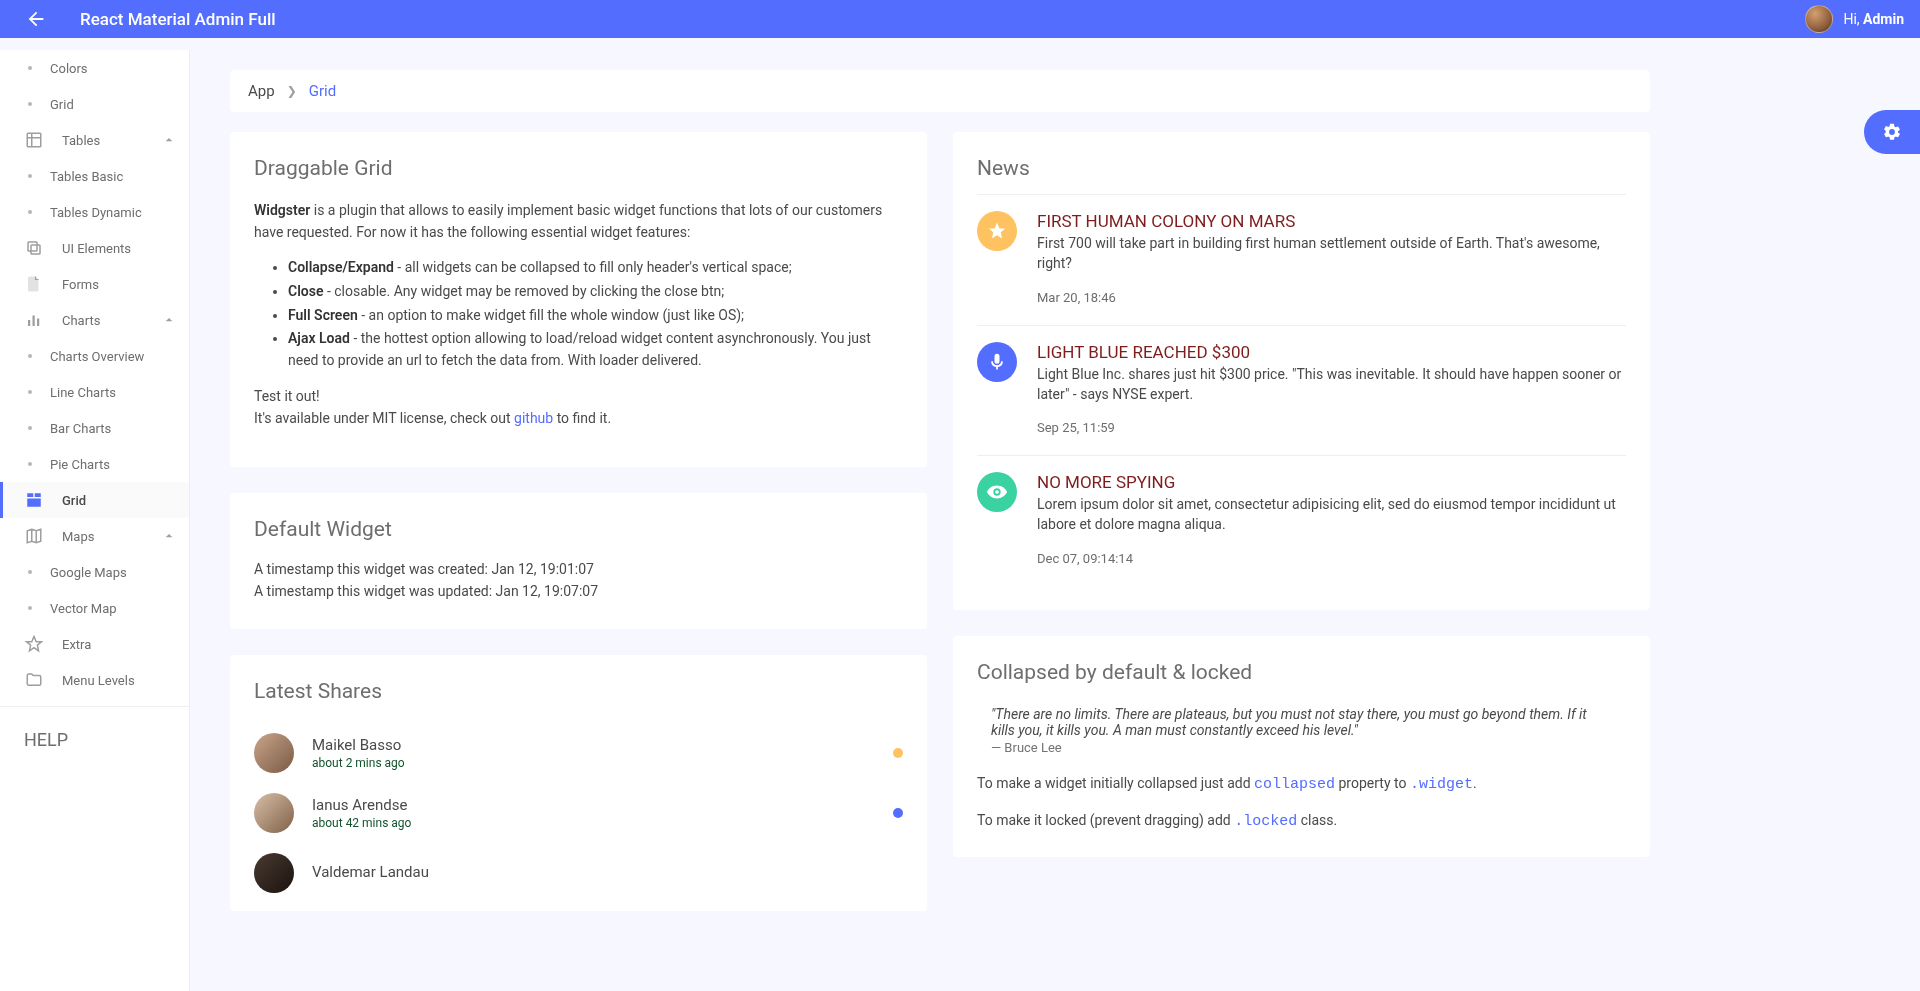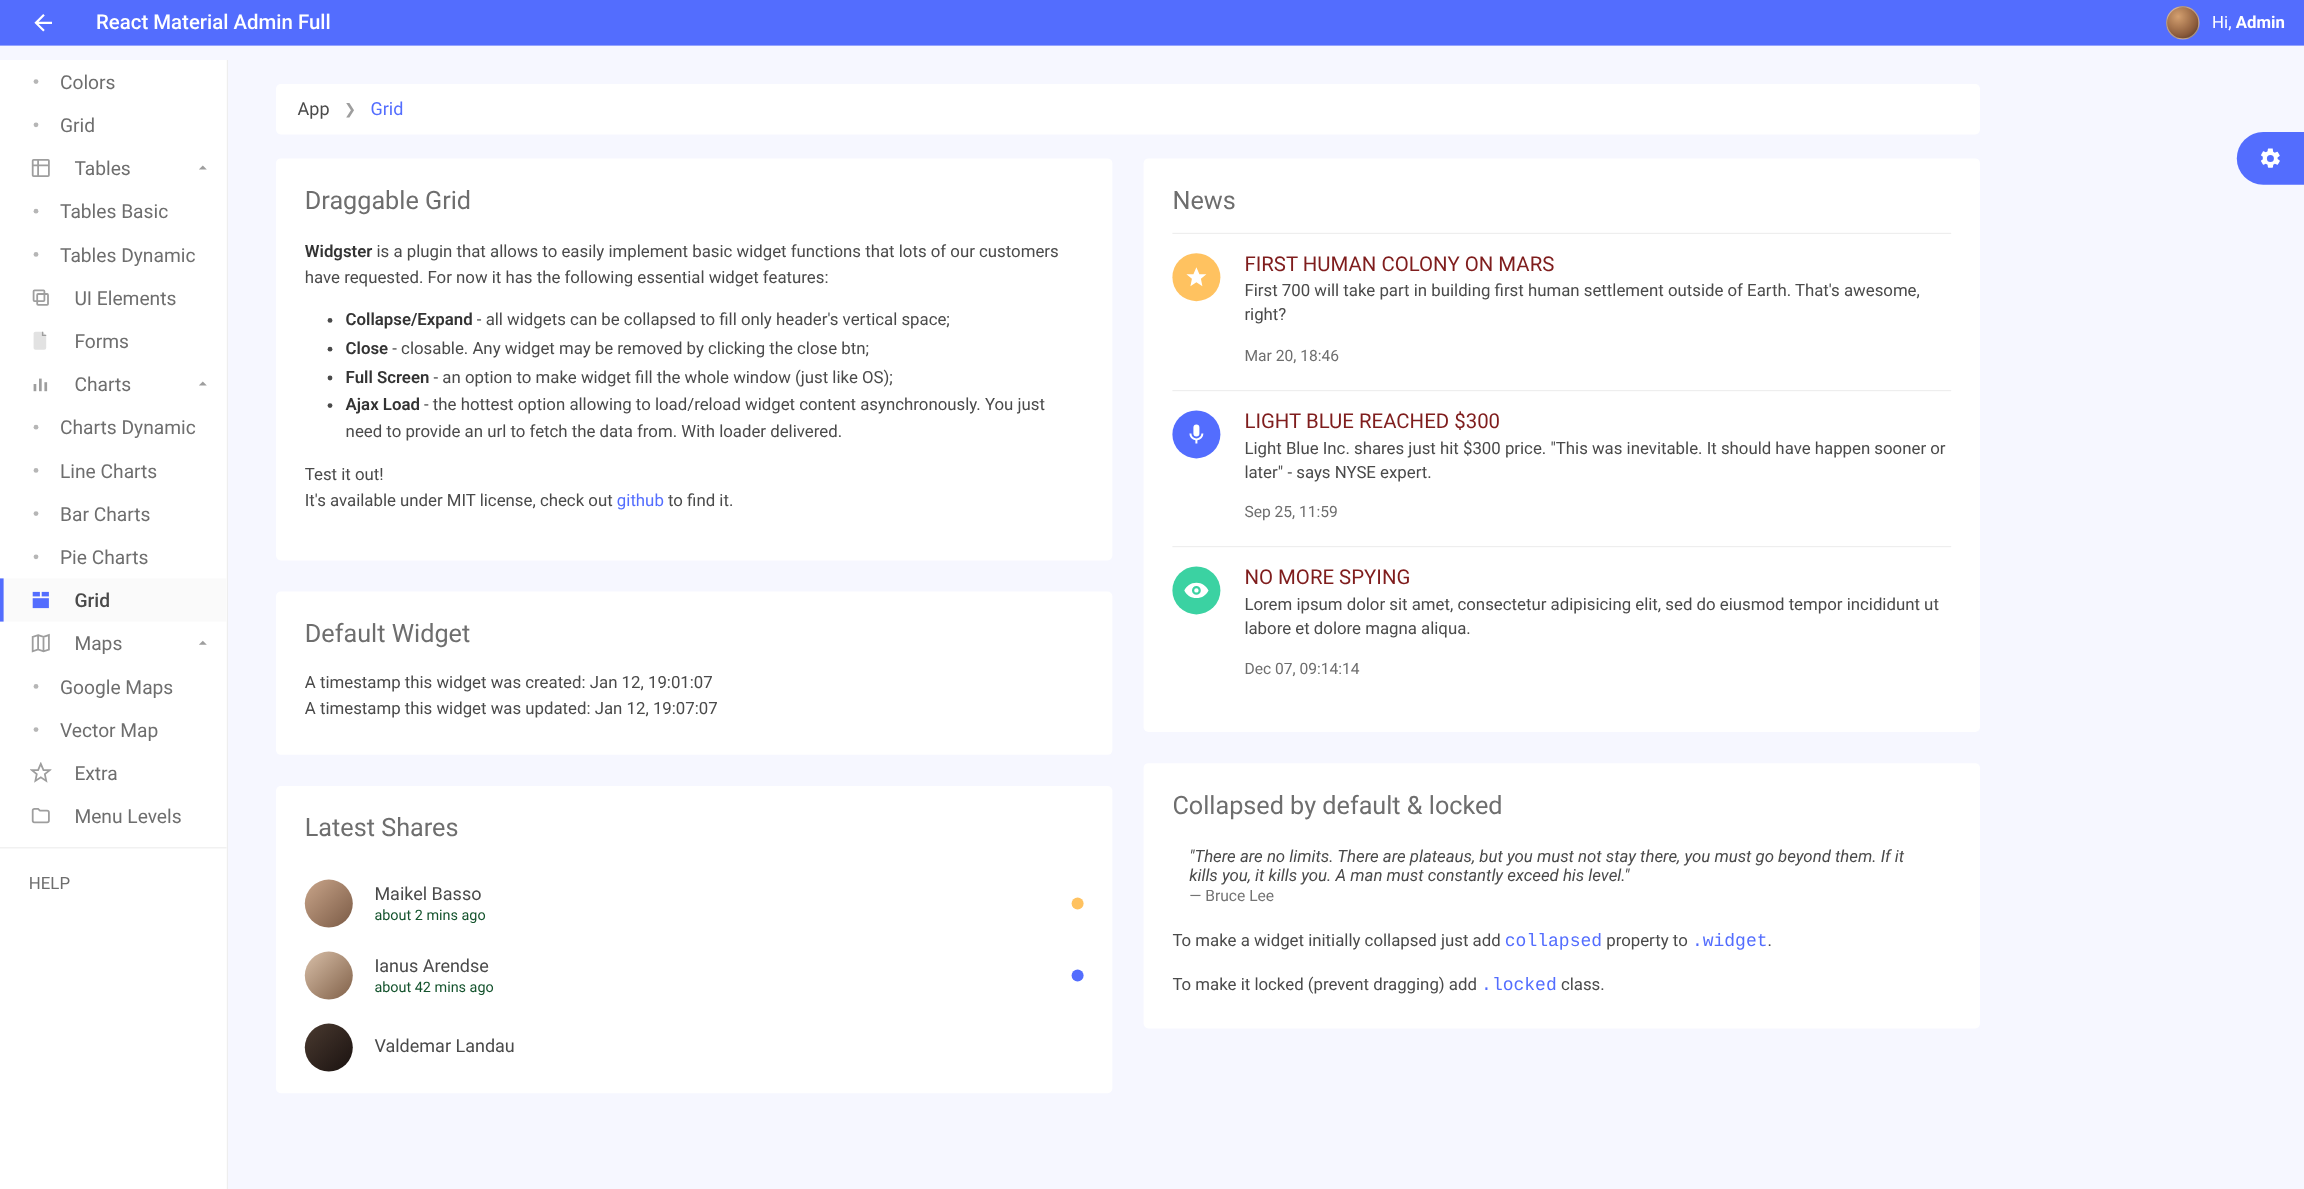--- a/index.html
+++ b/index.html
@@ -12,31 +12,31 @@
 .header .spacer { flex: 1; }
 .header .greeting { display: flex; align-items: center; gap: 10px; font-size: 14px; }
 .header .greeting strong { font-weight: 700; }
 .header .avatar { width: 28px; height: 28px; border-radius: 50%; background: radial-gradient(circle at 35% 30%, #d4a070 0%, #8a5a3a 65%, #3a2a20 100%); border:1px solid rgba(255,255,255,.4);}
 
 
 .sidebar { position: fixed; top: 50px; left: 0; bottom: 0; width: 190px; background: #fff; overflow-y: auto; border-right: 1px solid #eee; }
 .sidebar::-webkit-scrollbar { width: 8px; }
 .sidebar::-webkit-scrollbar-thumb { background: #c1c1c1; border-radius: 4px; }
 .sidebar ul { list-style: none; }
-.sidebar li { display: flex; align-items: center; min-height: 36px; padding: 0 12px 0 24px; cursor: pointer; color: #6E6E6E; font-size: 16px; position: relative; }
+.sidebar li { display: flex; align-items: center; min-height: 36px; padding: 0 12px 0 24px; cursor: pointer; color: #6E6E6E; font-size: 13px; position: relative; }
 .sidebar li .dot { width: 4px; height: 4px; border-radius: 50%; background: #b6b6b6; margin-right: 18px; flex-shrink: 0; }
 .sidebar li .mi { width: 20px; margin-right: 18px; color: #9e9e9e; flex-shrink: 0; display: flex; align-items: center; justify-content: center; }
 .sidebar li .label { flex: 1; }
 .sidebar li .chev { color: #9e9e9e; }
 .sidebar li.sub { padding-left: 28px; }
 .sidebar li.active .mi { color: #536DFE; }
 .sidebar li.active .label { color: #4A4A4A; font-weight: 500; }
 .sidebar li.active { border-left: 3px solid #536DFE; padding-left: 21px; background: #fafafa;}
 .sidebar .divider { height: 1px; background: #eee; margin: 8px 0; }
-.sidebar .help-label { padding: 14px 24px 8px; font-size: 14px; color: #6e6e6e; }
+.sidebar .help-label { padding: 14px 24px 8px; font-size: 18px; color: #6e6e6e; }
 
 
 .main { position: fixed; top: 50px; left: 190px; right: 0; bottom: 0; overflow-y: auto; padding: 0; }
 .main::-webkit-scrollbar { width: 12px; }
 .main::-webkit-scrollbar-track { background: #f1f1f1; }
 .main::-webkit-scrollbar-thumb { background: #c1c1c1; }
 .content-wrap { padding: 20px 40px 40px; max-width: 1500px; }
 
 
 .breadcrumb-card { background: #fff; border-radius: 4px; padding: 12px 18px; margin-bottom: 20px; display: flex; align-items: center; gap: 12px; font-size: 15px; color: #4a4a4a; }
@@ -164,21 +164,21 @@
         </span>
         <span class="label">Charts</span>
         <span class="chev">
           <svg width="16" height="16" viewBox="0 0 24 24" fill="currentColor">
             <path d="M7 14l5-5 5 5z"></path>
           </svg>
         </span>
       </li>
       <li class="sub">
         <span class="dot"></span>
-        <span class="label">Charts Dynamic</span>
+        <span class="label">Charts Overview</span>
       </li>
       <li class="sub">
         <span class="dot"></span>
         <span class="label">Line Charts</span>
       </li>
       <li class="sub">
         <span class="dot"></span>
         <span class="label">Bar Charts</span>
       </li>
       <li class="sub">

